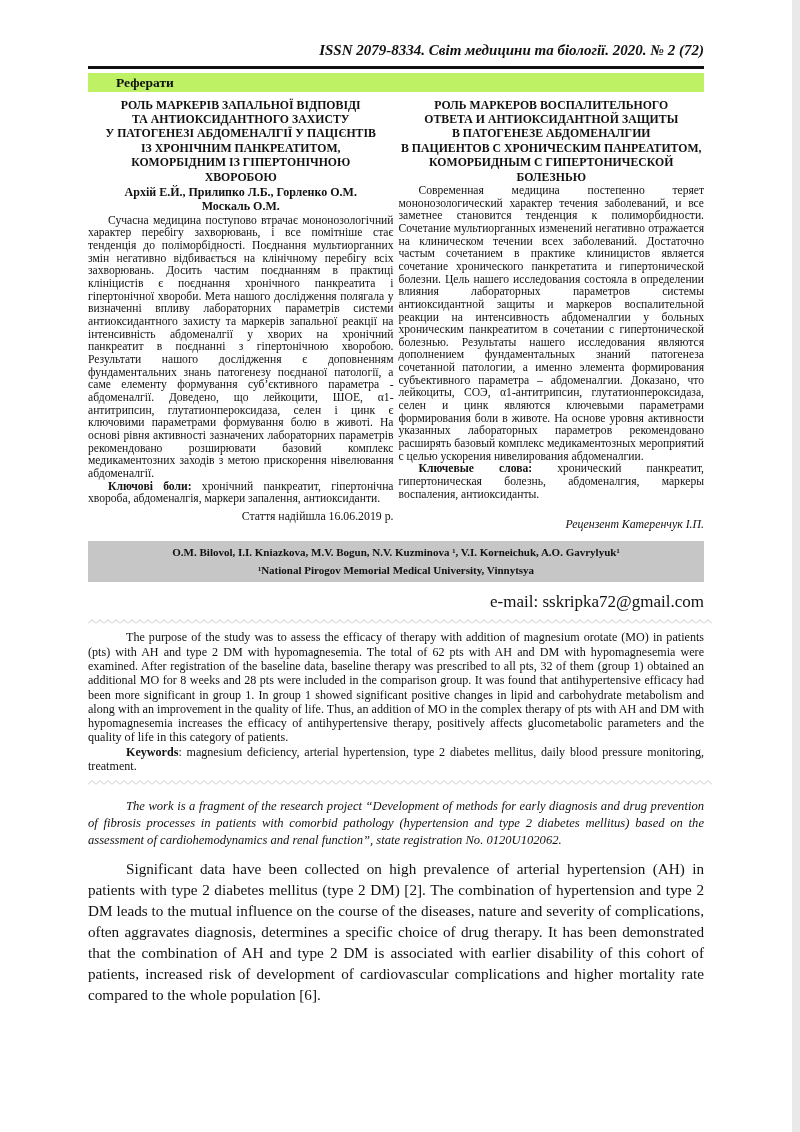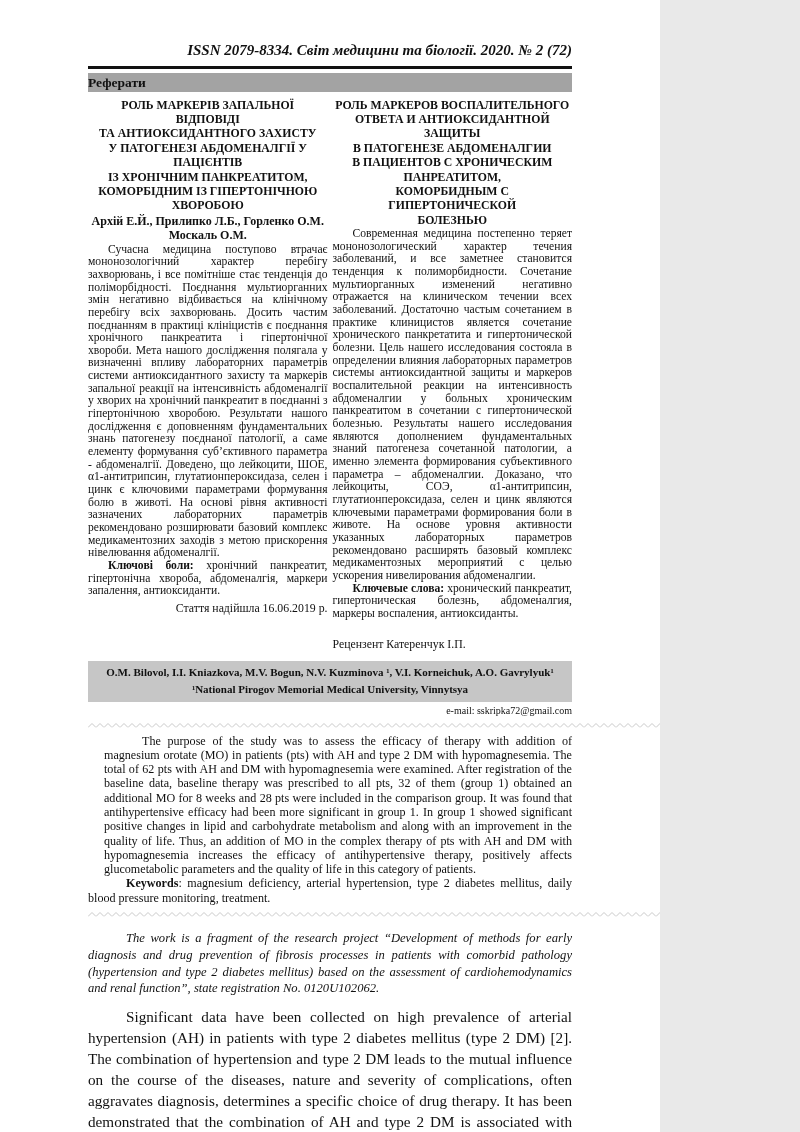--- a/index.html
+++ b/index.html
@@ -1,39 +1,39 @@
 <!DOCTYPE html>
 <html><head>
 <meta charset="utf-8">
 <style>
   html,body{margin:0;padding:0;background:#e9e9e9;}
   .page{
-    width:660px;height:1132px;background:#ffffff;position:relative;
+    width:792px;height:1132px;background:#ffffff;position:relative;
     box-sizing:border-box;padding:42px 88px 0 88px;
     font-family:"Liberation Serif","DejaVu Serif",serif;color:#111;
     overflow:hidden;
   }
   .prelines{white-space:pre-line;}
   .issn{font-size:15px;font-weight:bold;font-style:italic;text-align:right;margin-bottom:7px;}
   .toprule{height:2.5px;background:#111;margin-bottom:4px;}
-  .band{background:#a3a3a3;height:19px;line-height:19px;font-weight:bold;font-size:13.5px;}
+  .band{background:#bef264;height:19px;line-height:19px;font-weight:bold;font-size:13.5px;padding-left:28px;}
   .columns{display:flex;gap:5px;margin-top:6px;}
   .col{width:306px;box-sizing:border-box;}
   .col-title{font-weight:bold;font-size:11.8px;line-height:14.4px;text-align:center;}
   .col-authors{font-weight:bold;font-size:12px;line-height:14.4px;text-align:center;margin-top:1px;}
   .col-body{font-size:11.6px;line-height:12.65px;text-align:justify;text-indent:20px;margin:1px 0 0 0;}
   .col-kw{font-size:11.6px;line-height:12.65px;text-align:justify;text-indent:20px;margin:0;}
   .received{font-size:11.8px;text-align:right;margin-top:3px;}
-  .reviewer{font-size:11.8px;margin-top:16px;}
+  .reviewer{font-size:11.8px;text-align:right;margin-top:16px;font-style:italic;}
   .doi-block{margin-top:26px;font-weight:bold;font-size:13.5px;line-height:17.5px;}
   .authors-box{margin-top:9px;background:#c6c6c6;text-align:center;font-weight:bold;font-size:11px;line-height:17.5px;padding:3px 4px;}
   .article-title{margin:16px 0 0 0;font-size:14.3px;line-height:18.5px;font-weight:bold;text-align:center;}
-  .email{margin-top:3px;text-align:right;font-size:10px;}
+  .email{margin-top:10px;text-align:right;font-size:17px;}
   .zigzag{display:block;margin-top:6px;}
-  .abstract-en{font-size:12.1px;line-height:14.3px;text-align:justify;text-indent:38px;margin:5px 0 0 16px;}
+  .abstract-en{font-size:12.1px;line-height:14.3px;text-align:justify;text-indent:38px;margin:5px 0 0 0;}
   .kw-en{font-size:12.1px;line-height:14.3px;text-align:justify;text-indent:38px;margin:0 0 4px 0;}
   .project-note{font-style:italic;font-size:12.6px;line-height:16.8px;text-align:justify;text-indent:38px;margin:12px 0 0 0;}
   .intro{font-size:15.2px;line-height:21px;text-align:justify;text-indent:38px;margin:9px 0 0 0;}
   b{font-weight:bold;}
 </style>
 </head>
 <body>
 
 <div class="page">
 

